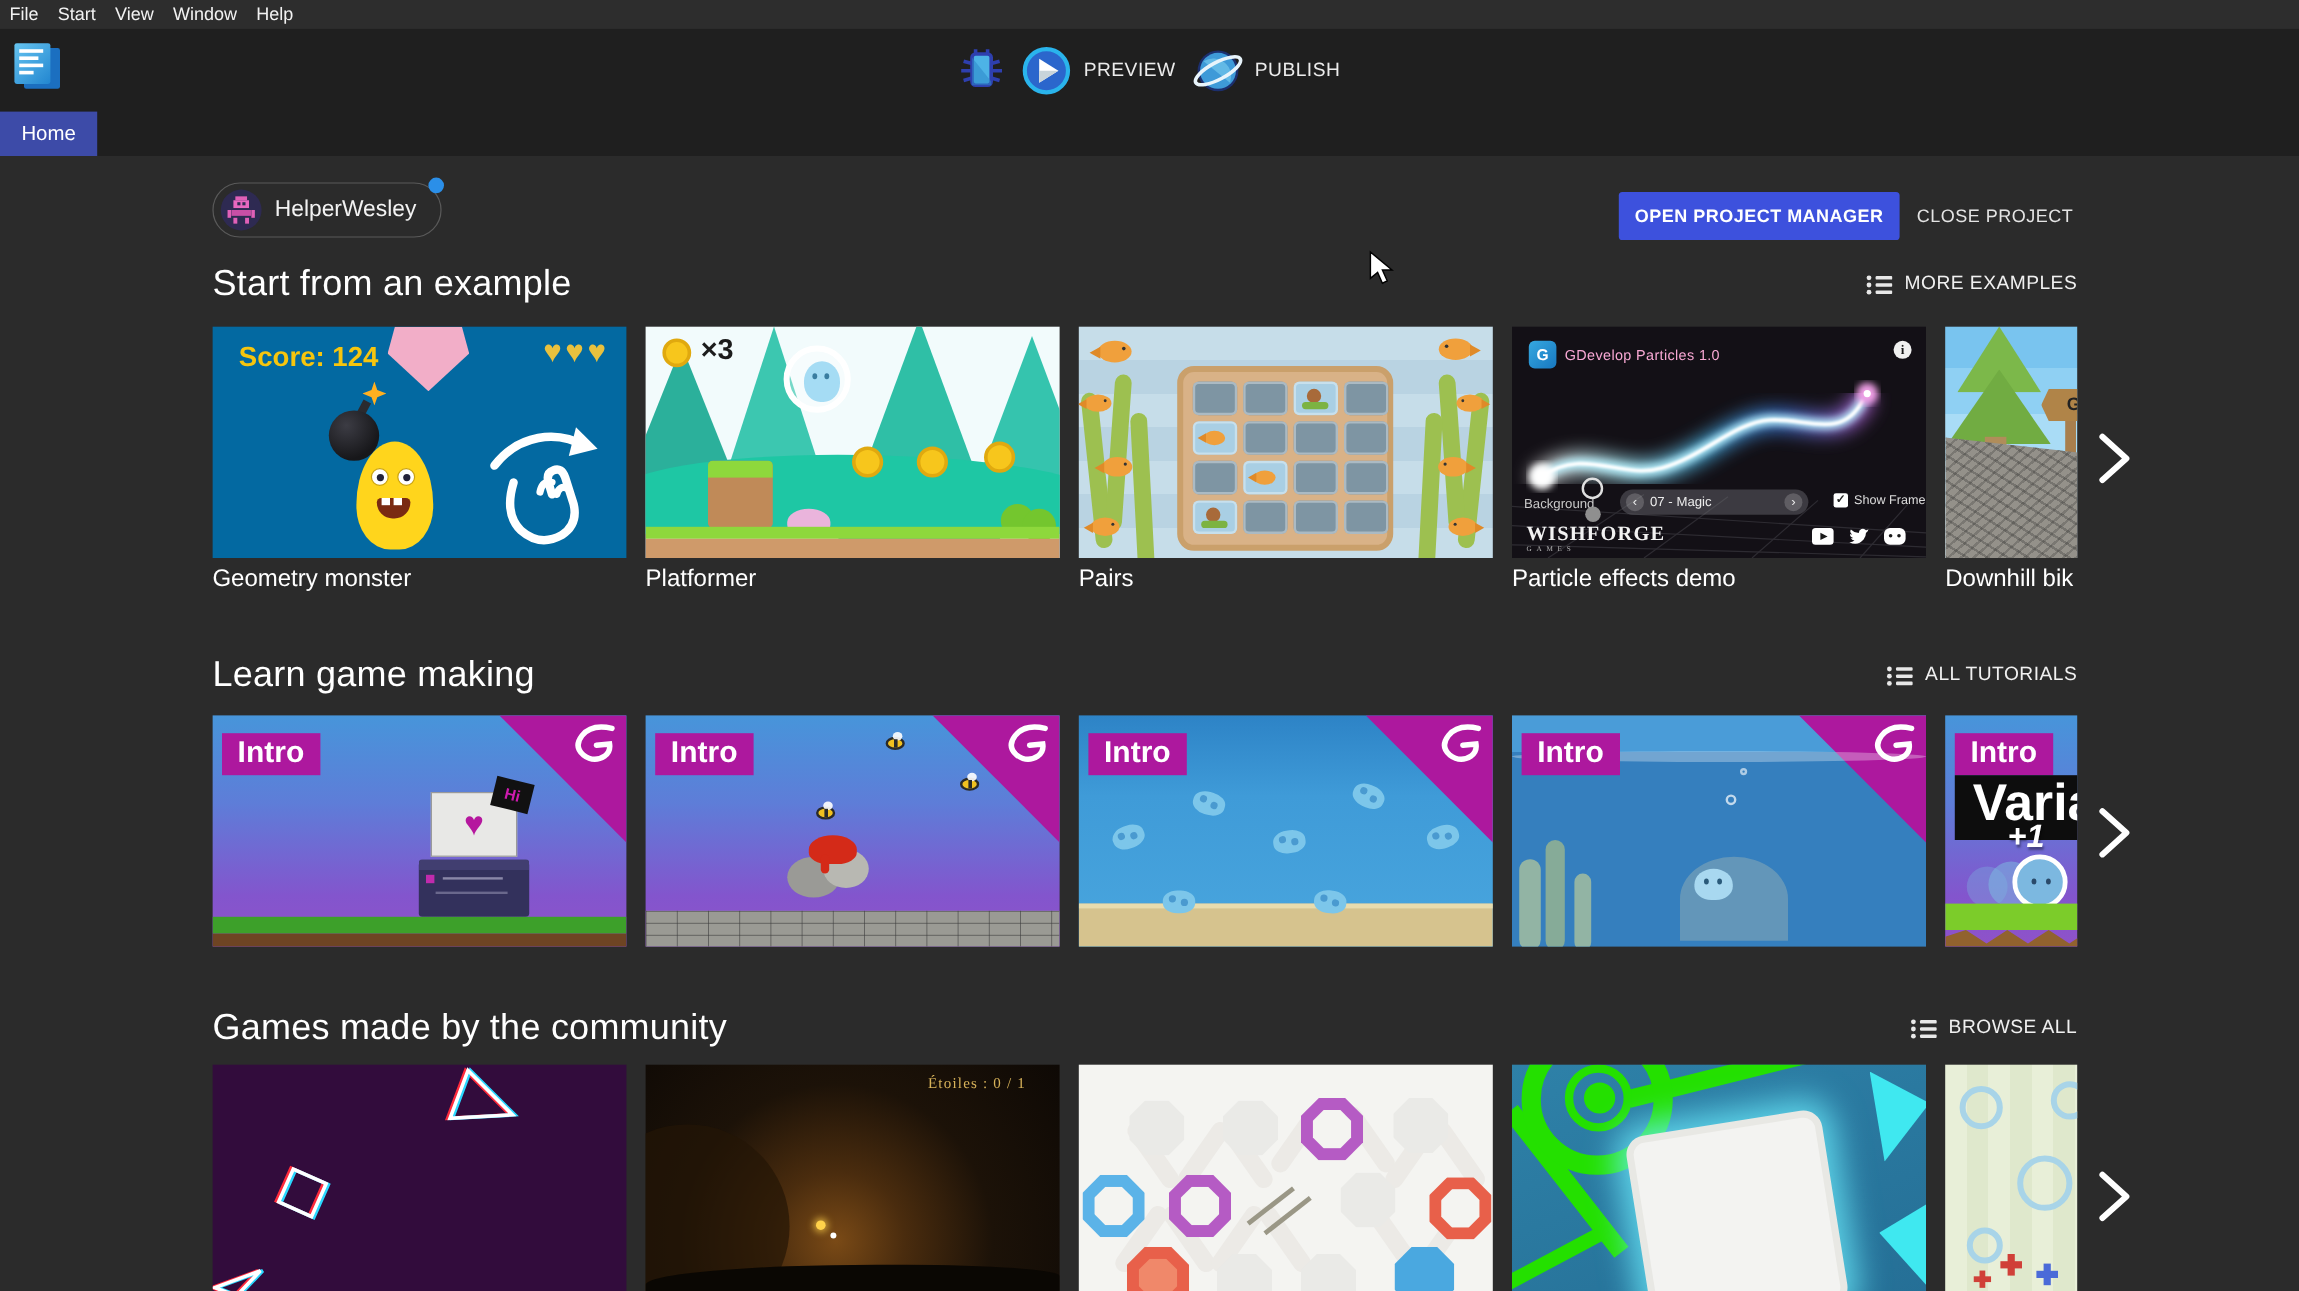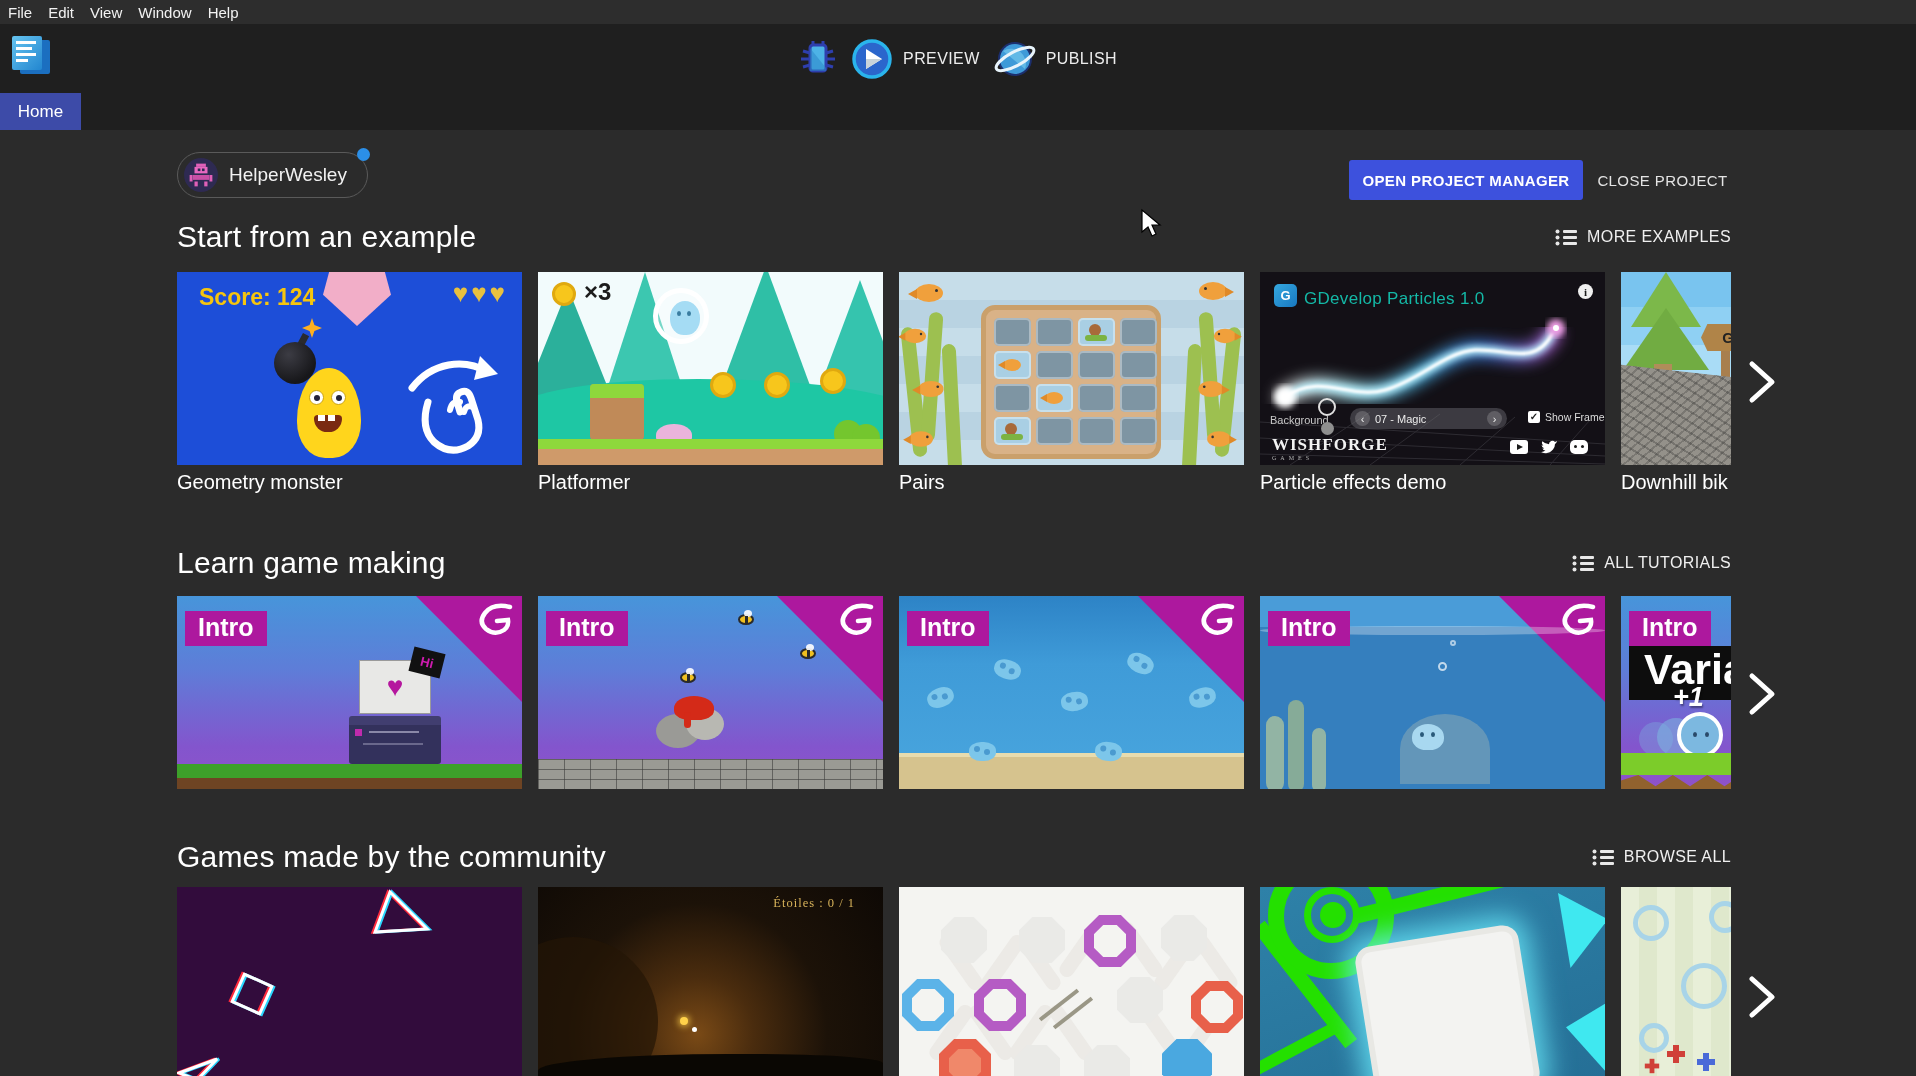--- a/index.html
+++ b/index.html
@@ -24,21 +24,21 @@
 
   
   .sec-title { position:absolute; left:177px; font-size:30px; font-weight:400; color:#fff; letter-spacing:.2px; }
   .sec-action { position:absolute; right:185px; display:flex; align-items:center; gap:10px; font-size:16px; font-weight:500; color:#f0f0f0; letter-spacing:.4px; cursor:pointer; }
   .row { position:absolute; left:177px; width:1554px; height:193px; display:flex; gap:16px; overflow:hidden; }
   .thumb { position:relative; flex:none; width:345px; height:193px; overflow:hidden; background:#000; cursor:pointer; }
   .cap { position:absolute; top:471px; font-size:20px; color:#fff; white-space:nowrap; }
   .chev { position:absolute; left:1744px; cursor:pointer; }
 
   
-  .gm { background:#1d4ed8; }
+  .gm { background:#0369a1; }
   .gm-score { position:absolute; left:22px; top:12px; color:#f6c50e; font-weight:700; font-size:23px; }
   .gm-penta { position:absolute; left:146px; top:0; width:68px; height:54px; background:#f2aec8; clip-path:polygon(9% 0,91% 0,100% 42%,50% 100%,0 42%); }
   .gm-hearts { position:absolute; right:14px; top:6px; font-size:26px; color:#e9c13e; letter-spacing:3px; }
   .gm-bomb { position:absolute; left:95px; top:58px; width:60px; height:60px; }
   .gm-spark { position:absolute; left:30px; top:-12px; width:20px; height:20px; background:#ffb020; clip-path:polygon(50% 0,62% 35%,100% 50%,62% 65%,50% 100%,38% 65%,0 50%,38% 35%); }
   .gm-fuse { position:absolute; left:28px; top:4px; width:7px; height:11px; background:#2a2a2e; transform:rotate(28deg); }
   .gm-body { position:absolute; left:2px; top:12px; width:42px; height:42px; border-radius:50%; background:radial-gradient(circle at 35% 30%, #3c3c44, #17171a 70%); }
   .gm-monster { position:absolute; left:120px; top:96px; width:64px; height:90px; background:#ffd51c; border-radius:50% 50% 44% 44% / 58% 58% 40% 40%; }
   .gm-eye { position:absolute; top:22px; width:15px; height:15px; background:#fff; border-radius:50%; border:1px solid #caa20e; }
   .gm-eye i { position:absolute; left:4px; top:4px; width:6px; height:6px; background:#23233a; border-radius:50%; display:block; }
@@ -71,21 +71,21 @@
   .cell.fish::after { content:""; position:absolute; left:4px; top:10px; width:0; height:0; border-right:7px solid #e08a28; border-top:4px solid transparent; border-bottom:4px solid transparent; }
   .cell.snail::before { content:""; position:absolute; left:11px; top:6px; width:12px; height:12px; background:#a86a3a; border-radius:50%; }
   .cell.snail::after { content:""; position:absolute; left:7px; top:17px; width:22px; height:6px; background:#7cb342; border-radius:3px; }
   .weed { position:absolute; width:14px; height:130px; background:#9dc050; border-radius:7px; }
   .pfish { position:absolute; width:28px; height:18px; background:#f0a03c; border-radius:50%; }
   .pfish::before { content:""; position:absolute; left:-7px; top:5px; width:0; height:0; border-right:9px solid #e08a28; border-top:5px solid transparent; border-bottom:5px solid transparent; }
   .pfish::after { content:""; position:absolute; right:5px; top:5px; width:3px; height:3px; background:#333; border-radius:50%; }
 
   
   .px { background:#131016; }
-  .px-title { position:absolute; left:44px; top:17px; font-size:17px; color:#14b8a6; letter-spacing:.3px; }
+  .px-title { position:absolute; left:44px; top:17px; font-size:12px; color:#f9a8d4; letter-spacing:.3px; }
   .px-logo { position:absolute; left:14px; top:12px; width:23px; height:23px; border-radius:5px; background:linear-gradient(135deg,#35a8e0,#1878c0); display:flex; align-items:center; justify-content:center; font-size:13px; font-weight:700; color:#fff; }
   .px-info { position:absolute; right:12px; top:12px; width:15px; height:15px; border-radius:50%; background:#f0f0f0; color:#1a1a1a; font-size:11px; font-weight:700; display:flex; align-items:center; justify-content:center; font-family:"Liberation Serif",serif; }
   .px-bg-label { position:absolute; left:10px; top:142px; font-size:11px; color:#c8c8c8; }
   .px-ring { position:absolute; left:58px; top:126px; width:18px; height:18px; border:2.5px solid #e0e0e0; border-radius:50%; }
   .px-dot { position:absolute; left:61px; top:150px; width:13px; height:13px; background:#8f8f8f; border-radius:50%; }
   .px-pill { position:absolute; left:90px; top:136px; width:157px; height:21px; border-radius:11px; background:rgba(110,110,118,.45); display:flex; align-items:center; }
   .px-pill .pc { width:15px; height:15px; border-radius:50%; background:rgba(255,255,255,.18); color:#eee; font-size:11px; display:flex; align-items:center; justify-content:center; margin:0 5px; }
   .px-pill .pl { flex:1; font-size:11px; color:#ececec; }
   .px-check { position:absolute; left:268px; top:139px; width:12px; height:12px; background:#fff; border-radius:2px; color:#222; font-size:10px; line-height:12px; text-align:center; font-weight:700; }
   .px-frame { position:absolute; left:285px; top:139px; font-size:10.5px; color:#ddd; }
@@ -140,21 +140,21 @@
   .plus { position:absolute; width:6px; height:18px; }
   .plus::after { content:""; position:absolute; left:-6px; top:6px; width:18px; height:6px; background:inherit; }
 
   .cursor { position:absolute; left:1140px; top:208px; z-index:99; pointer-events:none; }
 </style>
 </head>
 <body>
 
 <div class="menubar">
   <span>File</span>
-  <span>Edit</span>
+  <span>Start</span>
   <span>View</span>
   <span>Window</span>
   <span>Help</span>
 </div>
 
 <div class="topchrome">
 
   <div class="abs" style="left:12px;top:12px;width:40px;height:42px;">
     <div class="abs" style="left:8px;top:4px;width:30px;height:34px;background:#1b6fc0;border-radius:2px;"></div>
     <div class="abs" style="left:0;top:0;width:30px;height:34px;background:linear-gradient(135deg,#66c4f0,#2286d0);border-radius:2px;">

